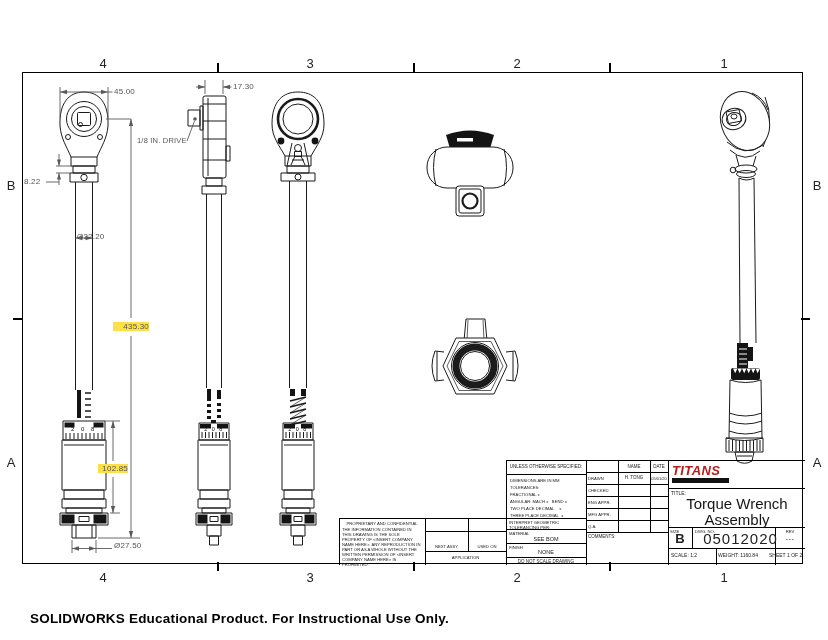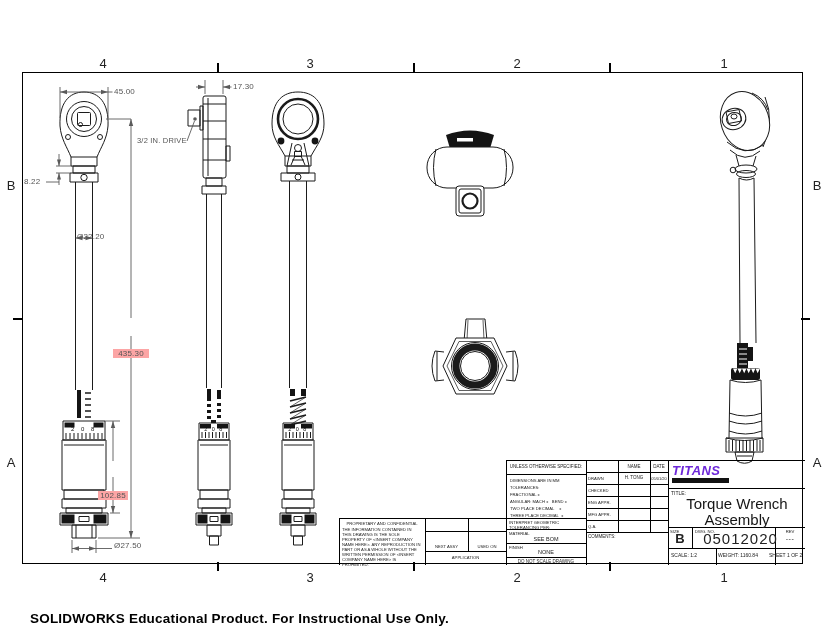--- a/index.html
+++ b/index.html
@@ -4,28 +4,28 @@
 <style>
   html,body{margin:0;padding:0;background:#fff;}
   .page{position:relative;width:828px;height:640px;background:#fff;overflow:hidden;
         font-family:"Liberation Sans",sans-serif;color:#111;}
   .sheet-border{position:absolute;left:22px;top:72px;width:779px;height:490px;border:1.6px solid #000;}
   .zone{position:absolute;width:14px;text-align:center;font-size:13px;color:#222;}
   .tick{position:absolute;background:#000;}
   .hl{position:absolute;height:1px;background:#000;}
   .vl{position:absolute;width:1px;background:#000;}
   .dim{position:absolute;font-size:8px;color:#555;white-space:nowrap;letter-spacing:.2px;}
-  .dimc{text-align:center;background:#fca5a5;margin-top:27px;}
+  .dimc{text-align:right;background:#fde047;}
   .scaledigits{position:absolute;font-size:5.5px;color:#111;text-align:center;letter-spacing:2.5px;white-space:nowrap;}
   .tb-txt{position:absolute;white-space:nowrap;color:#222;}
   .t42{font-size:4.2px;} .t45{font-size:4.5px;} .t5{font-size:5px;} .t55{font-size:5.5px;}
   .ctr{text-align:center;}
   .pre{white-space:pre;}
   .title-line{position:absolute;left:668px;width:138px;text-align:center;font-size:15px;color:#161616;}
-  .logo{position:absolute;left:672px;top:463px;font-size:13px;font-weight:bold;font-style:italic;letter-spacing:.4px;color:#6d28d9;}
+  .logo{position:absolute;left:672px;top:463px;font-size:13px;font-weight:bold;font-style:italic;letter-spacing:.4px;color:#b91c1c;}
   .logo-bar{position:absolute;left:672px;top:478px;width:57px;height:4.5px;background:#111;}
   .big{font-weight:bold;font-size:13px;}
   .prop-body{position:absolute;left:342px;top:527px;width:80px;font-size:4.2px;line-height:5px;color:#222;text-align:left;}
   .footer{position:absolute;left:30px;top:611px;font-size:13.5px;font-weight:bold;color:#000;letter-spacing:.2px;}
   .art{position:absolute;left:0;top:0;}
   .art *{stroke:#1b1b1b;stroke-width:1;fill:none;stroke-linejoin:round;stroke-linecap:butt;}
   .art .fl{fill:#141414;stroke:none;}
   .art .wf{fill:#fff;}
   .art .wfl{fill:#fff;stroke:none;}
   .art .dl{stroke:#5a5a5a;stroke-width:.9;}
@@ -261,21 +261,21 @@
       <circle class="ar" cx="195" cy="119" r="1.8"></circle>
 
       <path class="dl" d="M205,80 V94 M223,80 V94 M196,87 H205 M223,87 H231.5"></path>
       <path class="ar" d="M205,87 L198,84.8 L198,89.2 Z"></path>
       <path class="ar" d="M223,87 L230,84.8 L230,89.2 Z"></path>
     </g>
   </svg>
 
   <span class="dim" style="left:114px;top:87px;">45.00</span>
   <span class="dim" style="left:233px;top:82px;">17.30</span>
-  <span class="dim" style="left:137px;top:136px;font-size:7.5px;">3/2 IN. DRIVE</span>
+  <span class="dim" style="left:137px;top:136px;font-size:7.5px;">1/8 IN. DRIVE</span>
   <span class="dim" style="left:24px;top:177px;">8.22</span>
   <span class="dim" style="left:37px;top:232px;margin-left:40px;">Ø22.20</span>
   <span class="dim dimc" style="left:113px;top:322px;width:36px;">435.30</span>
   <span class="dim dimc" style="left:98px;top:464px;width:30px;">102.85</span>
   <span class="dim" style="left:114px;top:541px;">Ø27.50</span>
 
   <span class="scaledigits" style="left:64px;top:425.5px;width:40px;font-size:6px;">2 0 8</span>
   <span class="scaledigits" style="left:200px;top:426px;width:28px;letter-spacing:1.5px;">2 0 8</span>
   <span class="scaledigits" style="left:284px;top:426px;width:28px;letter-spacing:1.5px;">2 0 8</span>
 

